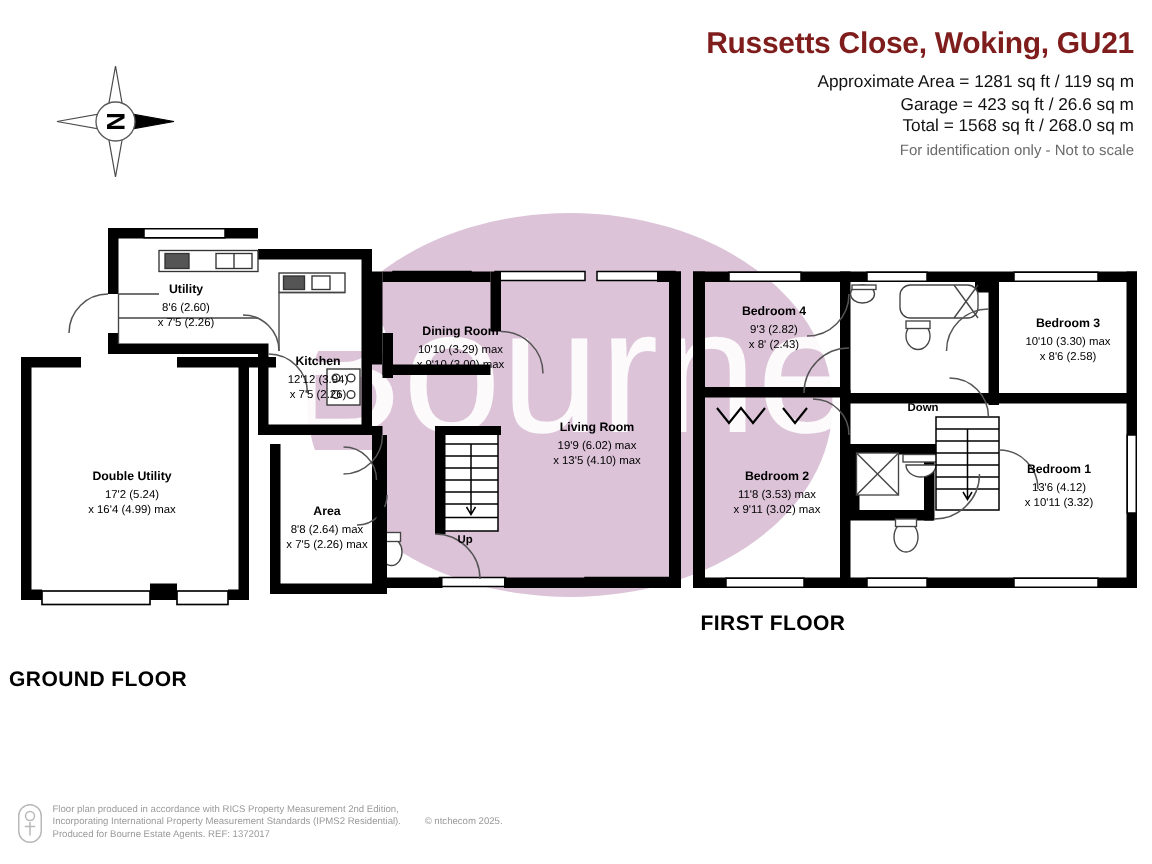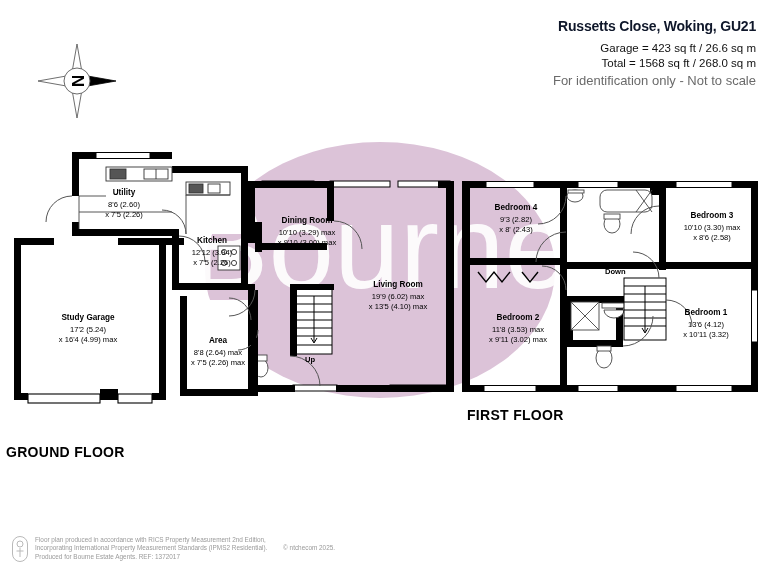--- a/index.html
+++ b/index.html
@@ -16,33 +16,33 @@
     background: #ffffff;
   }
 
   
   #header {
     position: absolute;
     right: 12px; top: 18px;
     text-align: right;
   }
   #title {
-    font-size: 14px;
+    font-size: 20px;
     font-weight: bold;
-    color: #0f172a;
+    color: #7f1d1d;
     letter-spacing: -0.2px;
     margin-bottom: 7px;
   }
   .area-line {
     font-size: 11.5px;
     color: #111;
     line-height: 14.5px;
   }
   #disclaimer-top {
-    font-size: 13px;
+    font-size: 10px;
     color: #6a6a6a;
     margin-top: 3px;
   }
 
   
   #compass {
     position: absolute;
     left: 34px; top: 42px;
     width: 86px; height: 78px;
   }
@@ -105,20 +105,21 @@
   #footer-text .fl { display: block; white-space: nowrap; }
   .fcopy { margin-left: 14px; }
 </style>
 </head>
 <body>
 
 <div id="page">
 
   <div id="header">
     <div id="title">Russetts Close, Woking, GU21</div>
+    <div class="area-line">Approximate Area = 1281 sq ft / 119 sq m</div>
     <div class="area-line">Garage = 423 sq ft / 26.6 sq m</div>
     <div class="area-line">Total = 1568 sq ft / 268.0 sq m</div>
     <div id="disclaimer-top">For identification only - Not to scale</div>
   </div>
 
   <div id="compass">
     <svg width="86" height="78" viewBox="0 0 86 78">
       <g stroke="#4a4a4a" stroke-width="0.8" fill="#ffffff">
         <path d="M43 2 L49 36 L43 40 L37 36 Z"></path>
         <path d="M43 76 L37 42 L43 38 L49 42 Z"></path>
@@ -371,21 +372,21 @@
       <span class="rdim">x 9'10 (3.00) max</span>
     </div>
 
     <div class="room" style="left:340px; top:280px; width:116px;">
       <span class="rname">Living Room</span>
       <span class="rdim">19'9 (6.02) max</span>
       <span class="rdim">x 13'5 (4.10) max</span>
     </div>
 
     <div class="room" style="left:28px; top:313px; width:120px;">
-      <span class="rname">Study Garage</span>
+      <span class="rname">Double Utility</span>
       <span class="rdim">17'2 (5.24)</span>
       <span class="rdim">x 16'4 (4.99) max</span>
     </div>
 
     <div class="room" style="left:163px; top:336px; width:110px;">
       <span class="rname">Area</span>
       <span class="rdim">8'8 (2.64) max</span>
       <span class="rdim">x 7'5 (2.26) max</span>
     </div>
 

